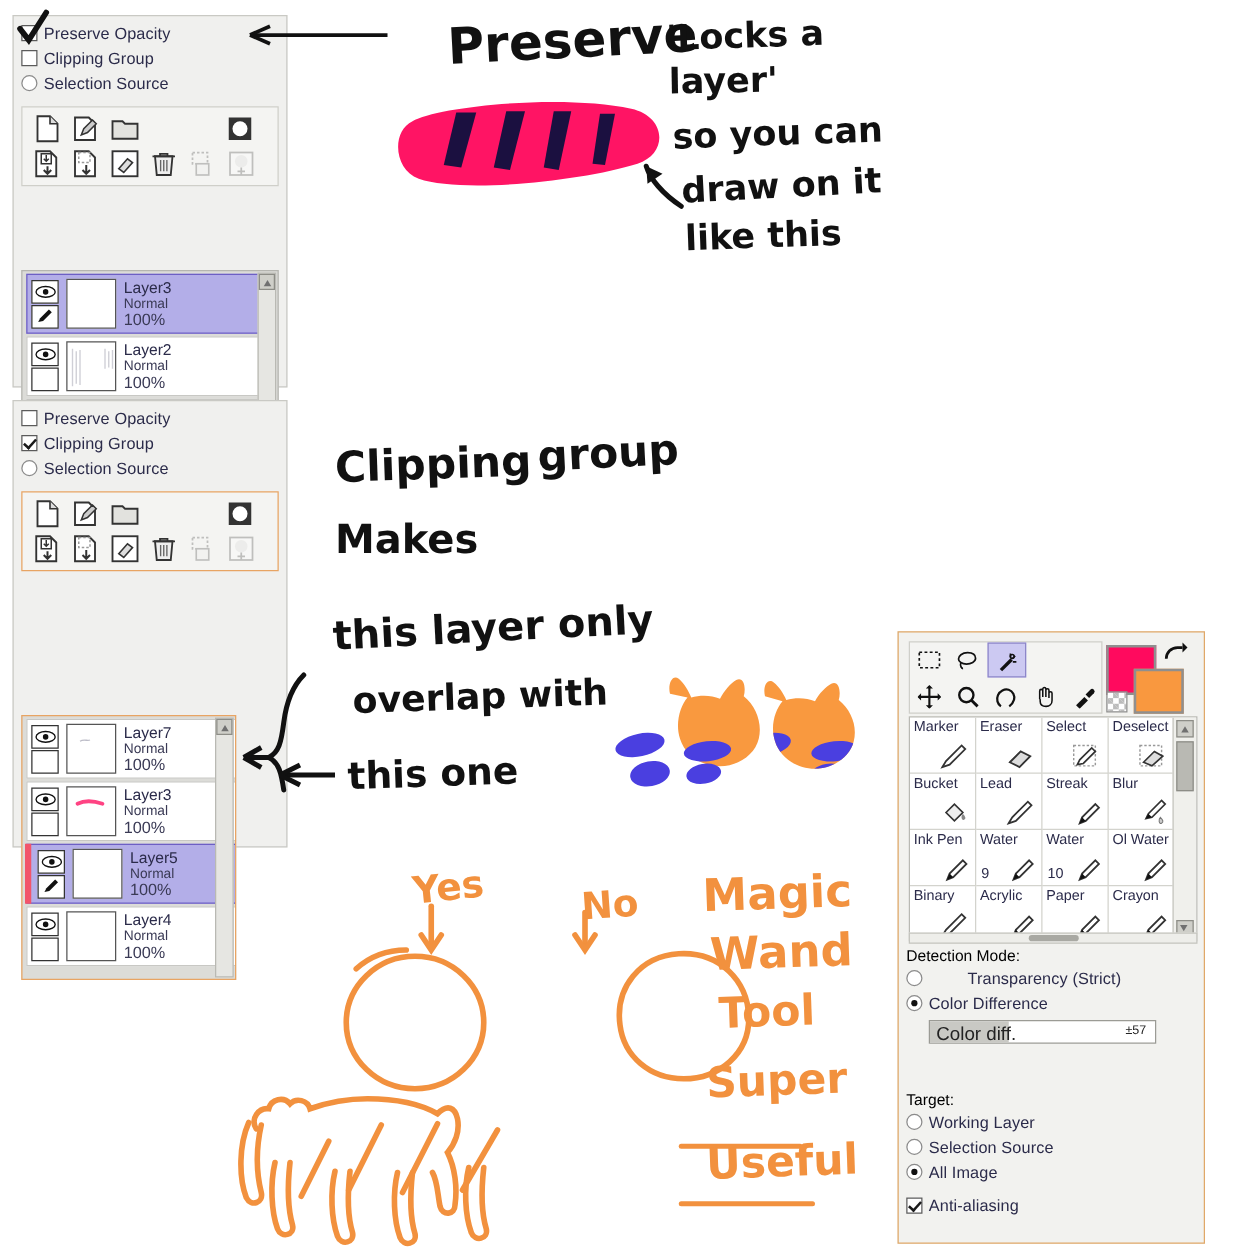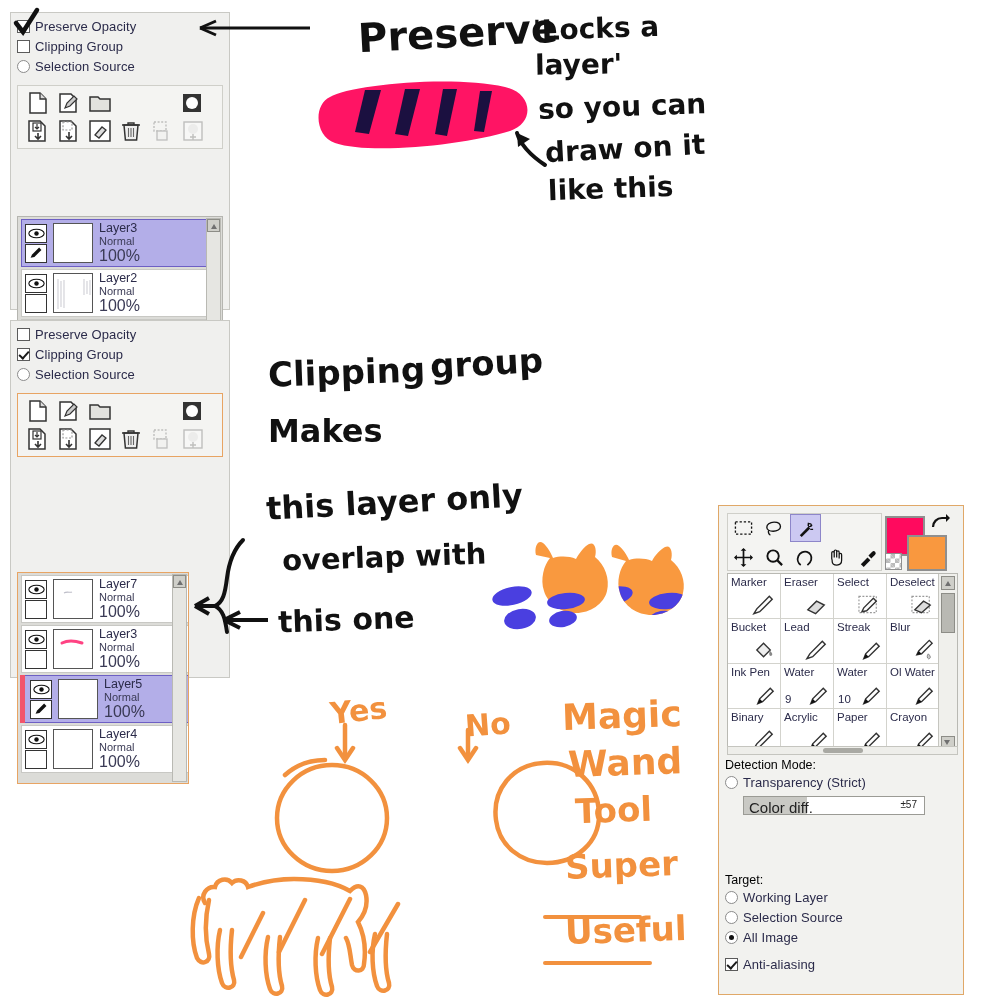--- a/index.html
+++ b/index.html
@@ -26,21 +26,21 @@
   .layer{box-sizing:border-box;background:#ffffff;border:1px solid #c8c8c4;height:48px;margin:2px 3px;display:flex;align-items:center;position:relative;}
   .layer.sel{background:#b3aee8;border:1px solid #6d5fc4;}
   .layer.sel.clip{border-left:none;}
   .clipbar{position:absolute;left:-1px;top:-1px;bottom:-1px;width:5px;background:#f2556b;}
   .eyecol{width:26px;margin-left:3px;display:flex;flex-direction:column;gap:1px;}
   .eyebox{width:22px;height:19px;border:1px solid #333;background:#fff;box-sizing:border-box;display:flex;align-items:center;justify-content:center;}
   .thumb{width:40px;height:40px;border:1px solid #555;background:#fff;box-sizing:border-box;margin-left:2px;position:relative;overflow:hidden;}
   .lmeta{margin-left:6px;line-height:1.12;}
   .lname{font-size:12.5px;color:#2b2b4a;}
   .lmode{font-size:11px;color:#3a3a55;}
-  .lopa{font-size:16px;color:#3a3a55;}
+  .lopa{font-size:13px;color:#3a3a55;}
   .vsb{position:absolute;right:1px;top:1px;width:15px;bottom:1px;background:#e6e6e2;border:1px solid #b9b9b3;box-sizing:border-box;}
   .vsb .arw{width:13px;height:13px;background:#cfcfc9;border:1px solid #8d8d87;box-sizing:border-box;position:relative;}
   .vsb .arw::after{content:"";position:absolute;left:3px;top:4px;border-left:3.5px solid transparent;border-right:3.5px solid transparent;border-bottom:5px solid #707070;}
 
   
   .tools-grid{display:grid;grid-template-columns:repeat(5,31px);gap:0;}
   .tbtn{width:31px;height:28px;box-sizing:border-box;border:1px solid transparent;display:flex;align-items:center;justify-content:center;}
   .tbtn.active{background:#ccc9f2;border:1px solid #8d86c9;}
   .brushcell{box-sizing:border-box;border-right:1px solid #d3d3cd;border-bottom:1px solid #d3d3cd;height:45px;position:relative;padding:2px 3px;}
   .bname{font-size:11.5px;color:#2b2b4a;line-height:1.05;}
@@ -560,23 +560,27 @@
       </div>
     </div>
   </div>
 
   <div style="position:absolute;left:8px;top:240px;width:231px;height:9px;background:#eeeeea;border:1px solid #c5c5bf;box-sizing:border-box;">
     <div style="margin:1px auto;width:40px;height:5px;background:#a9a9a3;border-radius:3px;"></div>
   </div>
 
   <div style="position:absolute;left:6px;top:252px;">
     <div class="sect">Detection Mode:</div>
-    <div class="opt-row" style="padding-left:0;">
+    <div class="opt-row" style="padding-left:0;gap:31px;">
       <span class="rdo"></span>
       <span class="lbl">Transparency (Strict)</span>
+    </div>
+    <div class="opt-row" style="padding-left:0;">
+      <span class="rdo on"></span>
+      <span class="lbl">Color Difference</span>
     </div>
     <div class="slider" style="margin:4px 0 0 18px;width:182px;">
       <div class="fill" id="cdfill" style="width: 35%;"></div>
       <span class="t1">Color diff.</span>
       <span class="t2">±57</span>
     </div>
   </div>
 
   <div style="position:absolute;left:6px;top:367px;">
     <div class="sect">Target:</div>

